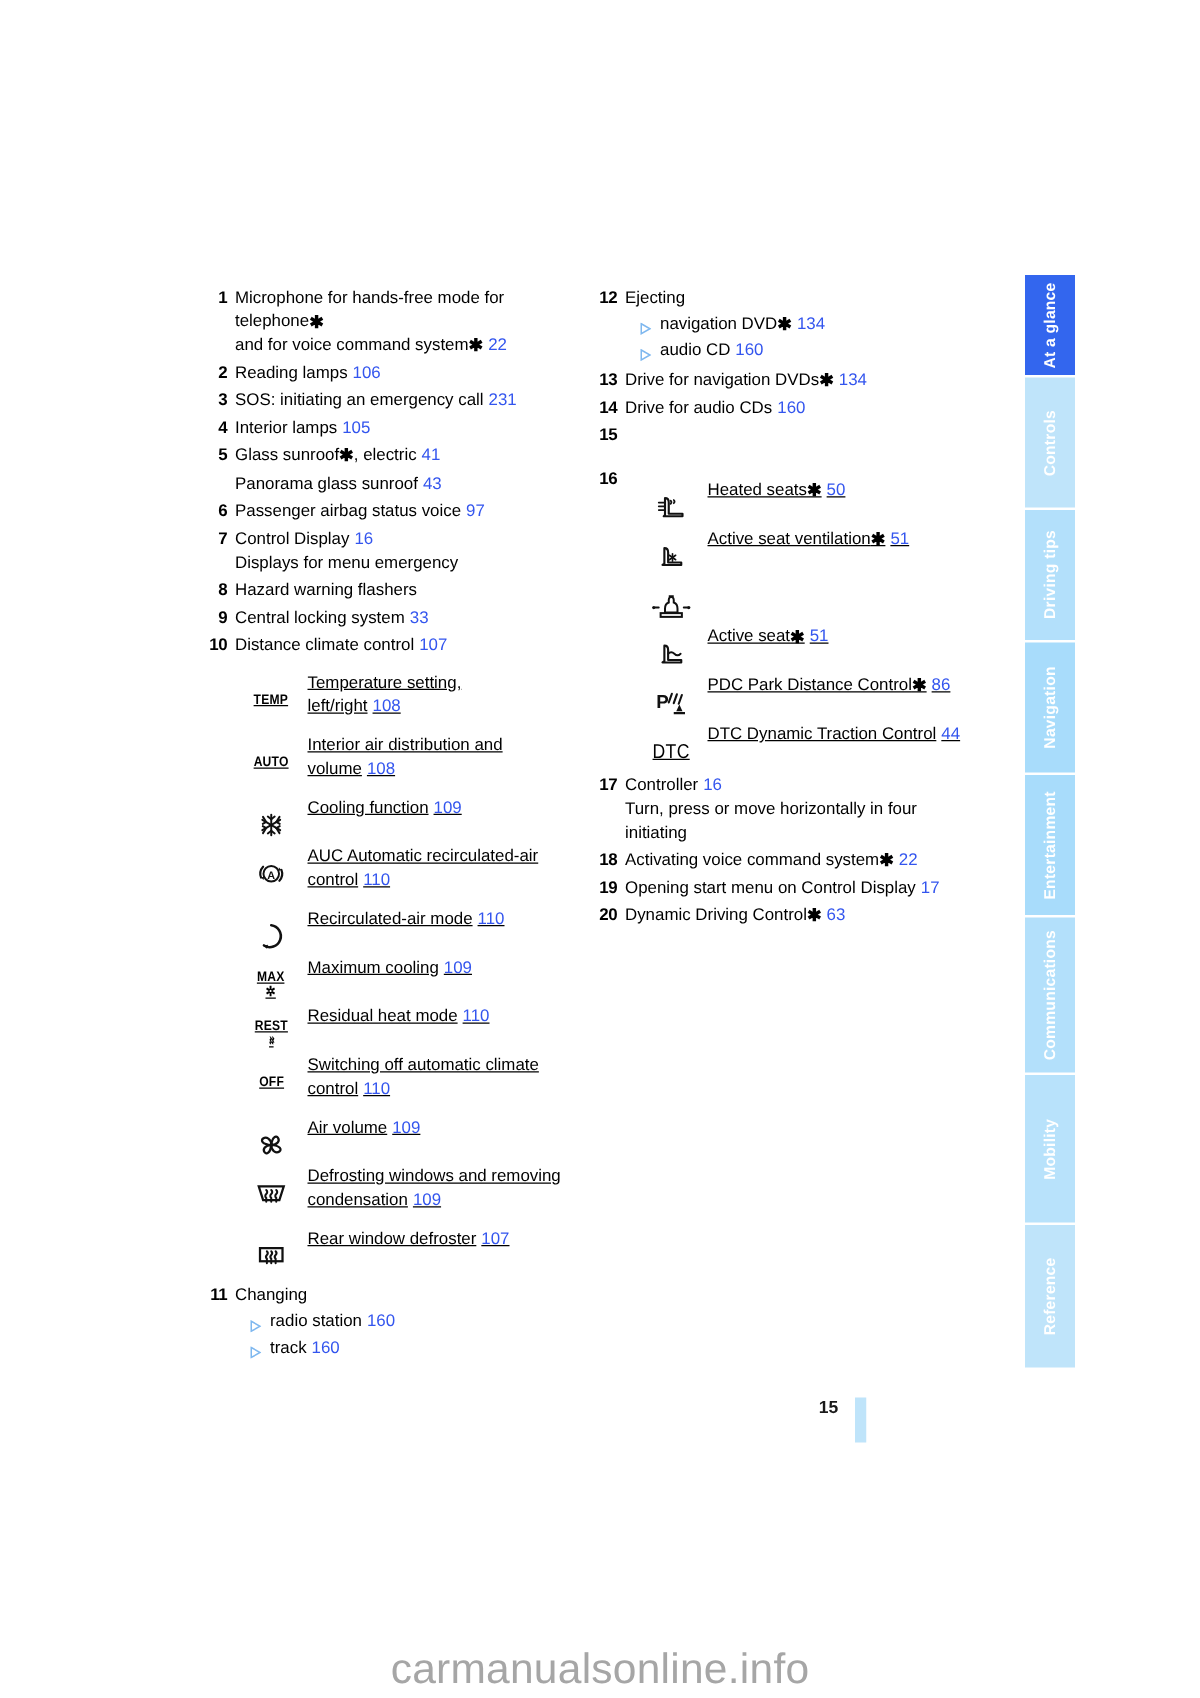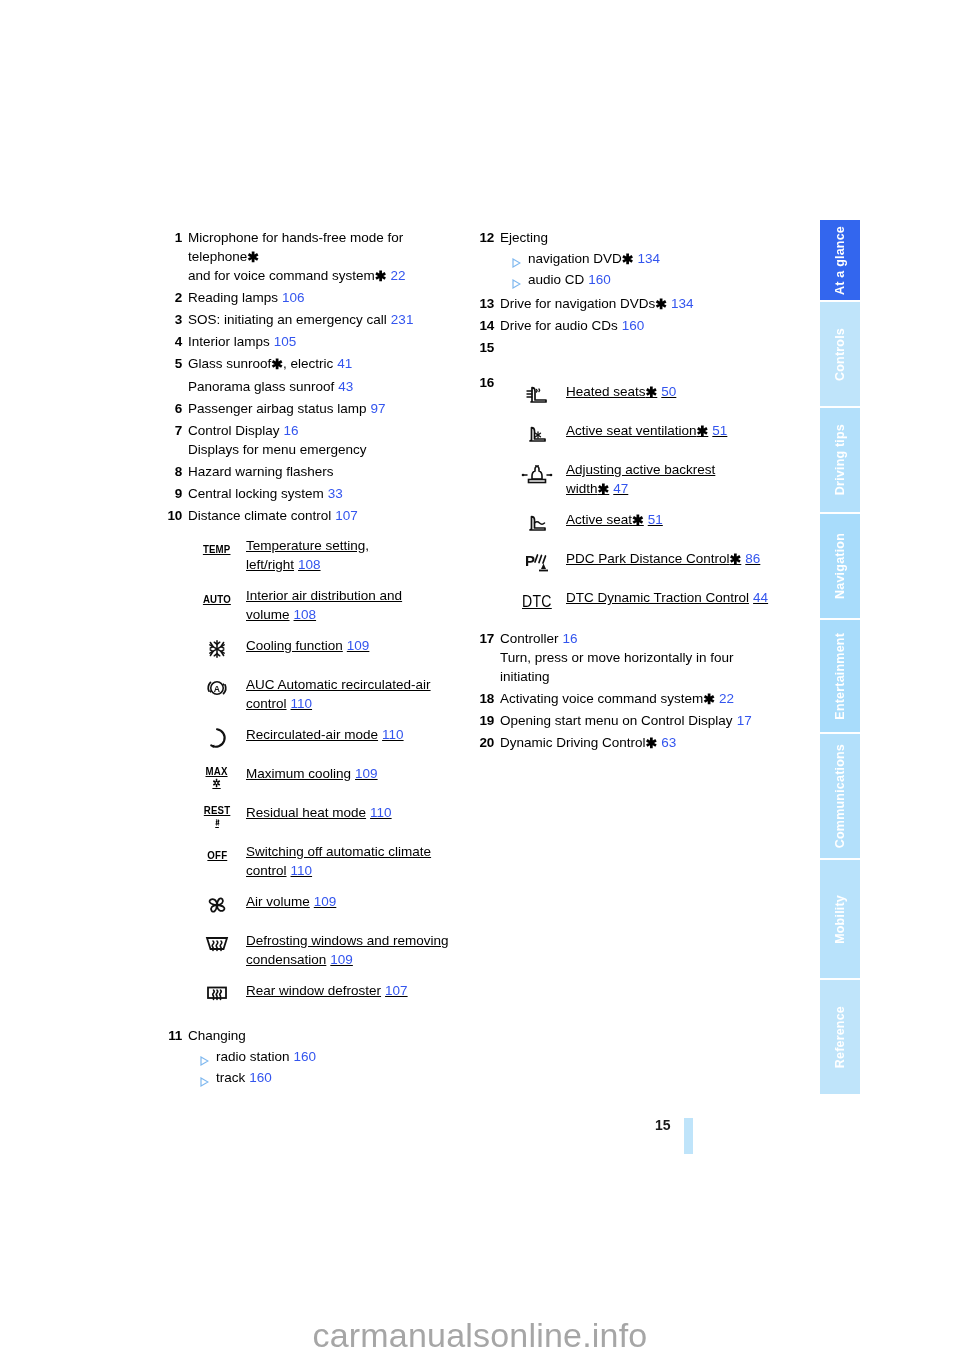--- a/index.html
+++ b/index.html
@@ -93,21 +93,21 @@
     text-decoration: underline;
   }
   .icon-row .ico {
     flex: 0 0 58px;
     width: 58px;
     height: 30px;
     display: flex;
     align-items: center;
     justify-content: center;
     position: relative;
-    top: 1px;
+    top: 12px;
   }
   .icon-row .lbl {
     font-size: 13.5px;
     line-height: 19px;
     flex: 1 1 auto;
     padding-top: 3px;
   }
   .icon-row .lbl .line { display: block; }
 
   
@@ -222,21 +222,21 @@
       <div class="num">5</div>
       <div class="body">
         <span class="line"><span>Glass sunroof<span class="star">✱</span>, electric</span><span class="ref">41</span></span>
         <span class="line" style="margin-top:4px;"><span>Panorama glass sunroof</span><span class="ref">43</span></span>
       </div>
     </div>
 
     <div class="entry">
       <div class="num">6</div>
       <div class="body">
-        <span>Passenger airbag status lamp</span><span class="ref">97</span>
+        <span>Passenger airbag status voice</span><span class="ref">97</span>
       </div>
     </div>
 
     <div class="entry">
       <div class="num">7</div>
       <div class="body">
         <span class="line"><span>Control Display</span><span class="ref">16</span></span>
         <span class="line">Displays for menu emergency</span>
       </div>
     </div>
@@ -538,24 +538,20 @@
             <path d="M13 6 q4 0 4 3 v2 q3 1 3 5 v3 h-10 v-3 q0 -4 3 -5 v-2 q0 -3 4 -3 z" fill="none" stroke="#111" stroke-width="1.6" transform="translate(2,0)"></path>
             <rect x="8.5" y="19.5" width="17" height="3" fill="none" stroke="#111" stroke-width="1.6"></rect>
             <g stroke="#111" stroke-width="1.5" stroke-linecap="round">
               <line x1="4" y1="15" x2="7" y2="15"></line>
               <line x1="27" y1="15" x2="30" y2="15"></line>
             </g>
             <circle cx="3" cy="15" r="1.3" fill="#111"></circle>
             <circle cx="31" cy="15" r="1.3" fill="#111"></circle>
           </svg>
         </div>
-        <div class="lbl">
-          <span class="line">Adjusting active backrest</span>
-          <span class="line"><span>width<span class="star">✱</span></span><span class="ref">47</span></span>
-        </div>
       </div>
 
       <div class="icon-row">
         <div class="ico">
           <svg width="30" height="26" viewBox="0 0 30 26">
             <path d="M8 20 L23 20 L23 18 L12.5 18 L12.5 10 C12.5 7.5 11 6.5 9.5 6.5 L9.5 19 Z" fill="none" stroke="#111" stroke-width="1.7" stroke-linejoin="round"></path>
             <path d="M12.5 13 q2.5 -2.5 5 0 q2.5 2.5 5 0" fill="none" stroke="#111" stroke-width="1.5" stroke-linecap="round"></path>
           </svg>
         </div>
         <div class="lbl">

